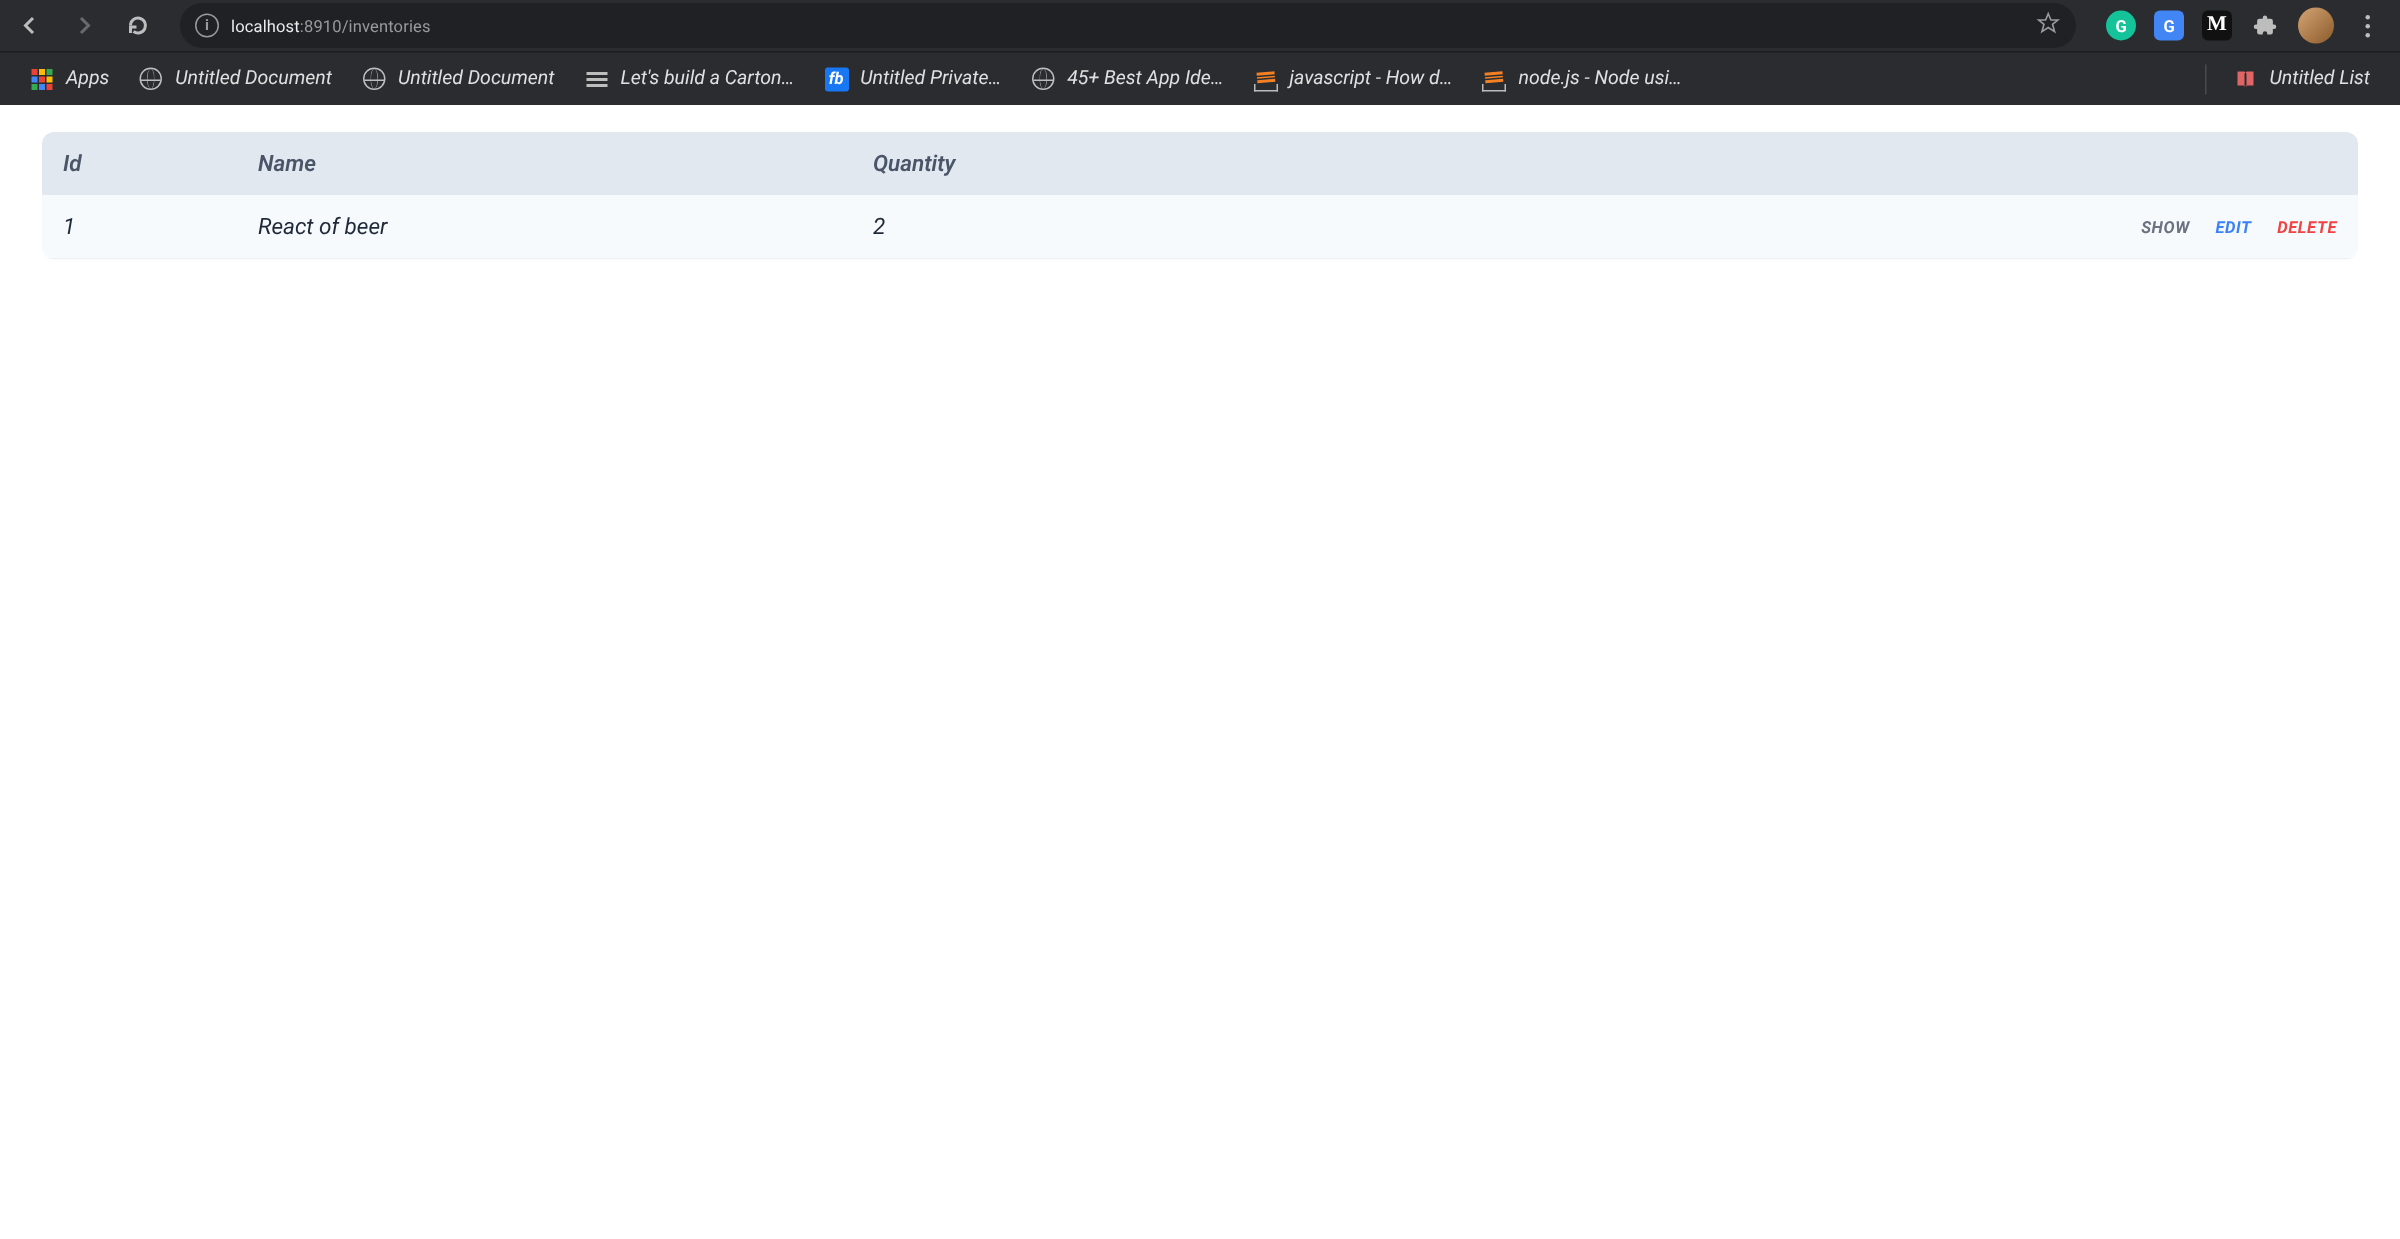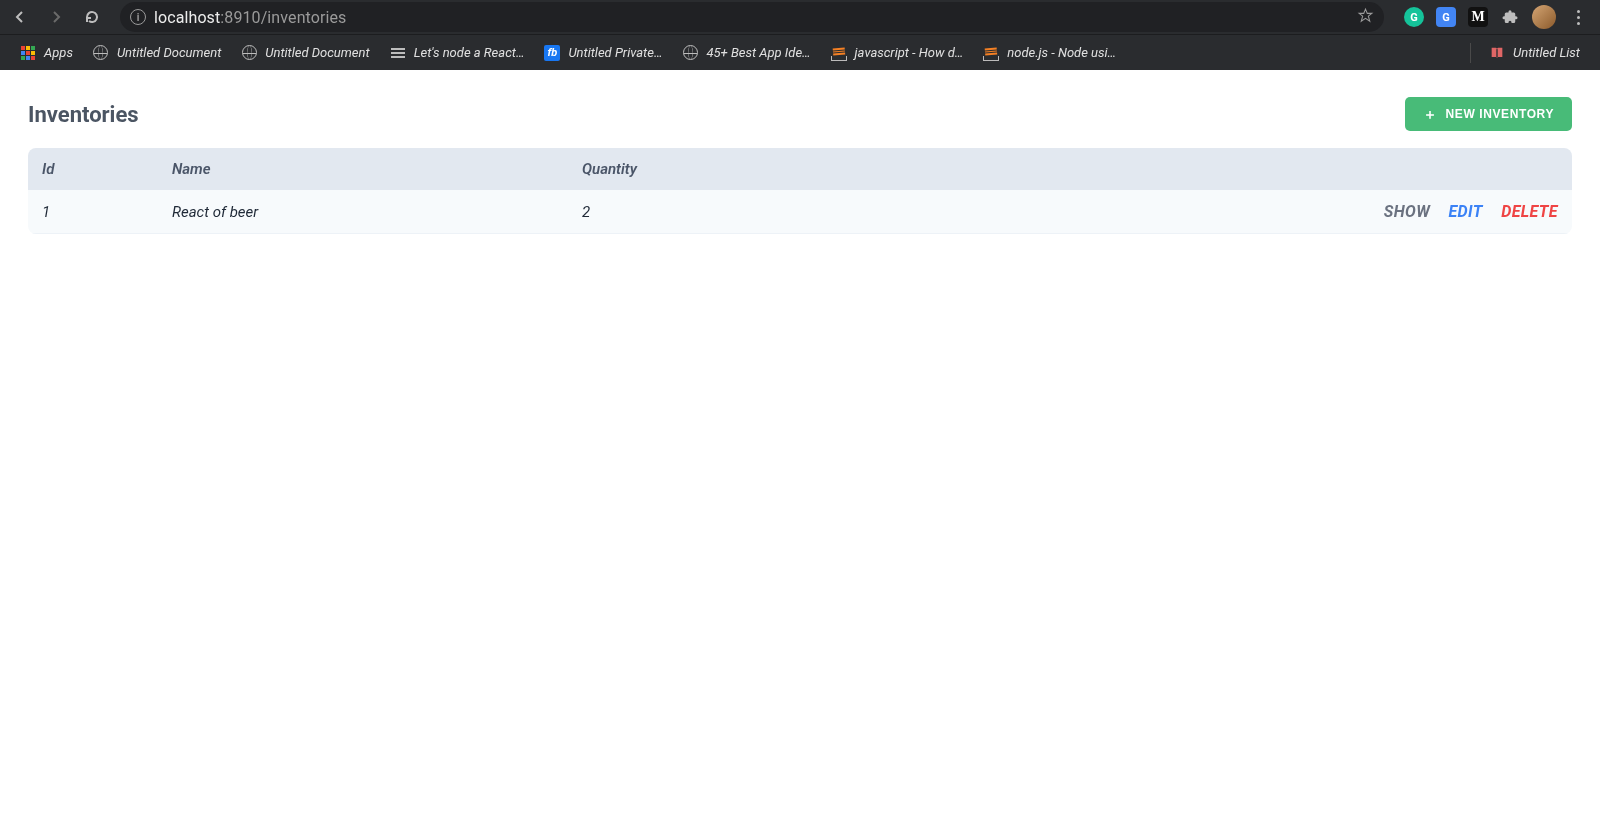--- a/index.html
+++ b/index.html
@@ -41,21 +41,21 @@
     align-items: center;
     padding: 0 10px;
     gap: 8px;
     margin: 0 6px;
   }
   .info-icon {
     width: 16px; height: 16px; border: 1.5px solid #9a9a9a; border-radius: 50%;
     display: flex; align-items: center; justify-content: center;
     font-size: 10px; color: #9a9a9a; font-weight: bold;
   }
-  .url { display: inline-flex; align-items: baseline; font-size: 16px; letter-spacing: .1px; }
+  .url { display: inline-flex; align-items: baseline; font-size: 11px; letter-spacing: .1px; }
   .url-host { color: #ececec; }
   .url-rest { color: #9a9a9a; }
   .star-icon svg { stroke: #9a9a9a; stroke-width: 1.5; fill: none; }
   .ext-icons { display: flex; align-items: center; gap: 12px; padding: 0 6px; }
   .ext-icon { width: 20px; height: 20px; border-radius: 4px; display: flex; align-items: center; justify-content: center; font-size: 11px; font-weight: bold; }
   .ext-grammarly { background: #15c39a; color: #fff; border-radius: 50%; }
   .ext-translate { background: #4285f4; color: #fff; }
   .ext-medium { background: #111; color: #fff; font-family: Georgia, serif; font-size: 14px; }
   .ext-puzzle svg { fill: #bdbdbd; }
   .avatar { width: 24px; height: 24px; border-radius: 50%; background: linear-gradient(135deg,#d4a574,#8b5a2b); }
@@ -163,21 +163,21 @@
     background: #fafbfc;
   }
   tbody tr:nth-child(odd) td { background: #f7fafc; }
   .col-id { width: 130px; }
   .col-name { width: 410px; }
   .col-qty { width: auto; }
   .col-actions { width: 260px; text-align: right; }
   thead th.col-actions { }
   tbody td.col-actions {
     text-align: right;
-    font-size: 16px;
+    font-size: 11px;
     font-weight: 700;
     letter-spacing: 0.4px;
   }
   .action-link { display:inline-block; margin-left: 14px; cursor:pointer; }
   .a-show { color: #6b7280; }
   .a-edit { color: #3b82f6; }
   .a-delete { color: #ef4444; }
 </style>
 </head>
 <body>
@@ -261,21 +261,21 @@
       <span>Untitled Document</span>
     </div>
     <div class="bookmark">
       <span class="bm-icon">
           <span class="list-lines">
             <i></i>
             <i></i>
             <i></i>
           </span>
         </span>
-      <span>Let's node a React…</span>
+      <span>Let's build a Carton…</span>
     </div>
     <div class="bookmark">
       <span class="bm-icon">
           <span class="fb-icon">fb</span>
         </span>
       <span>Untitled Private…</span>
     </div>
     <div class="bookmark">
       <span class="bm-icon">
           <span class="globe"></span>
@@ -315,27 +315,20 @@
         <svg viewBox="0 0 24 24">
             <path d="M4 4h6a3 3 0 0 1 3 3v13a2 2 0 0 0-2-2H4V4zm16 0h-6a3 3 0 0 0-3 3v13a2 2 0 0 1 2-2h7V4z"></path>
           </svg>
       </span>
       <span>Untitled List</span>
     </div>
   </div>
 </div>
 
 <div class="page">
-  <div class="page-header">
-    <h1 class="page-title">Inventories</h1>
-    <button class="btn-new">
-      <span class="plus">＋</span>
-      <span>NEW INVENTORY</span>
-    </button>
-  </div>
 
   <div class="table-wrapper">
     <table>
       <thead>
         <tr>
           <th class="col-id">Id</th>
           <th class="col-name">Name</th>
           <th class="col-qty">Quantity</th>
           <th class="col-actions"></th>
         </tr>

